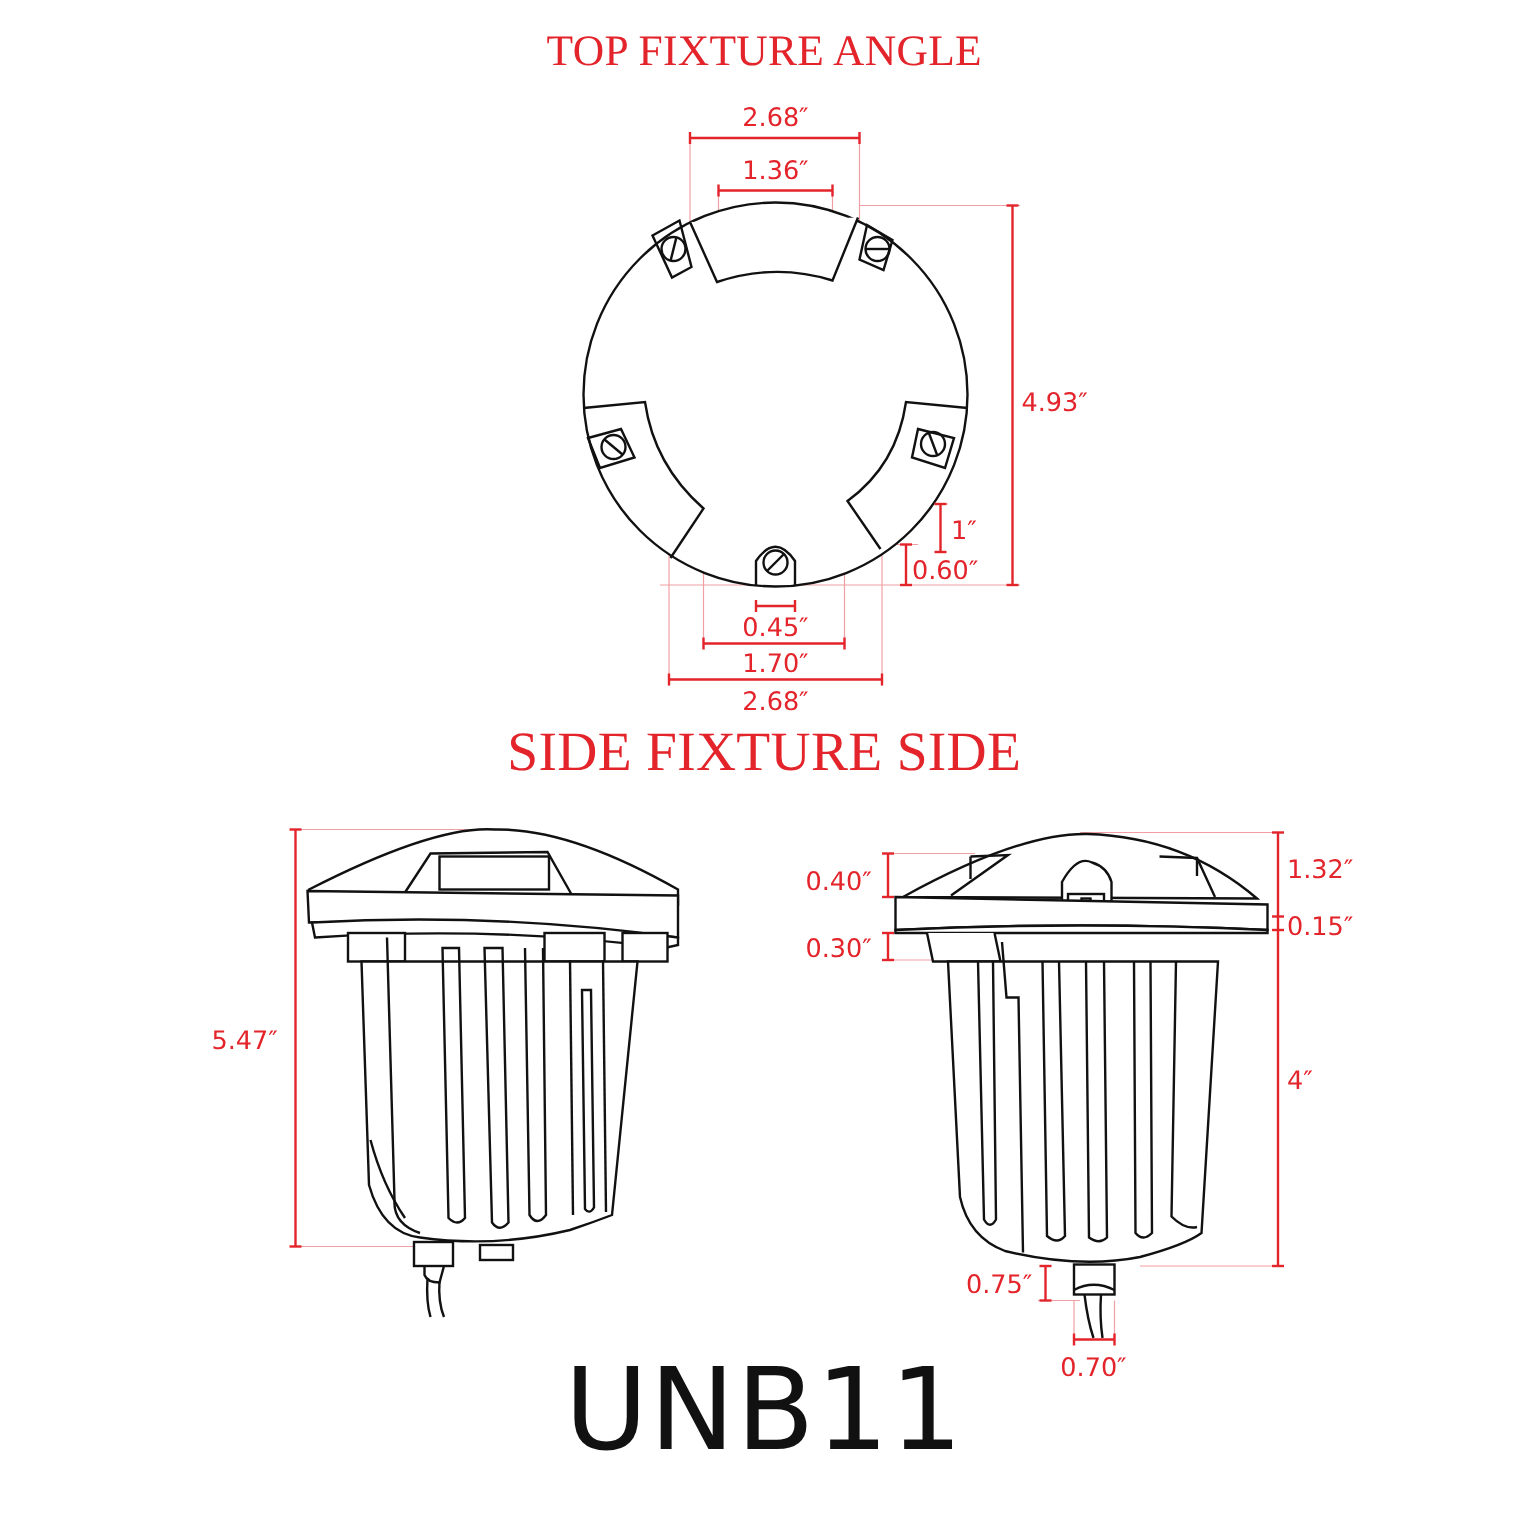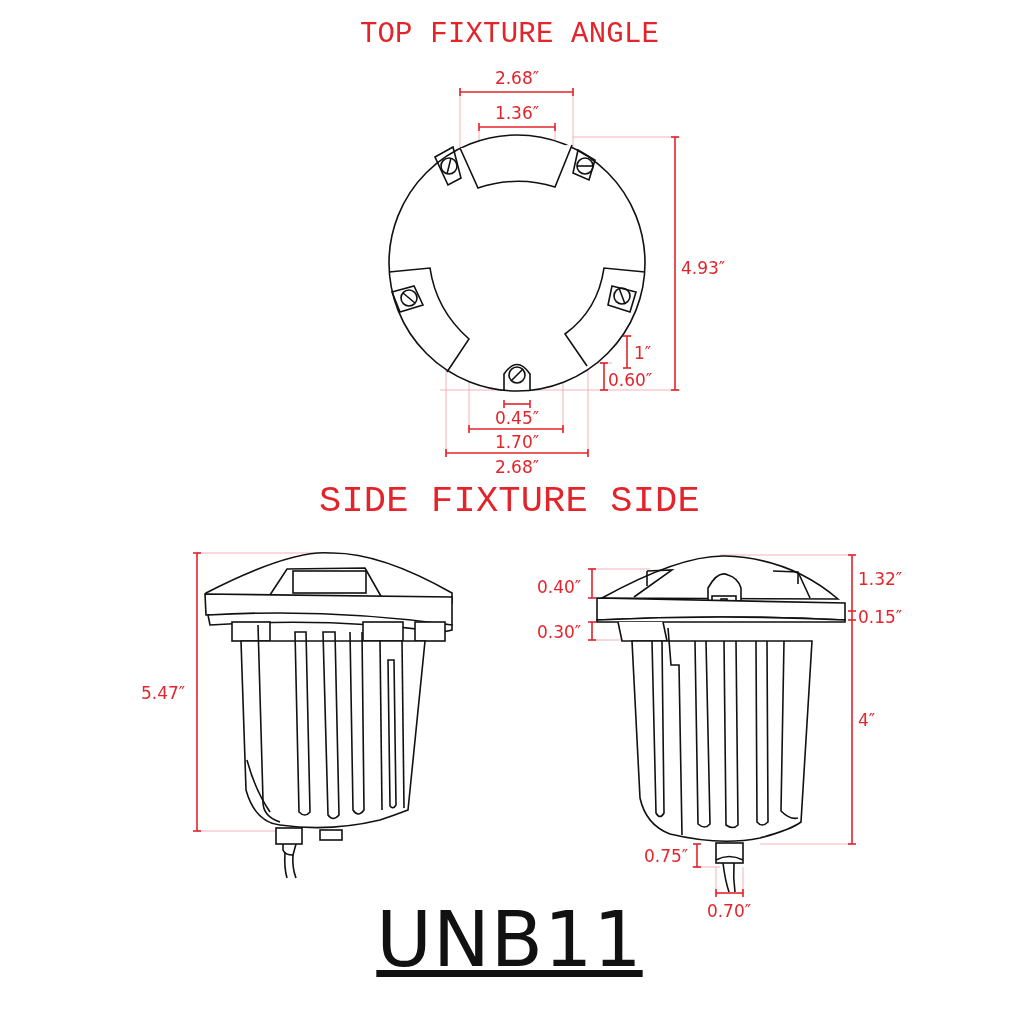--- a/index.html
+++ b/index.html
@@ -1,20 +1,20 @@
 <!DOCTYPE html>
 <html><head>
   <meta charset="utf-8">
   <style>
     html, body { margin: 0; padding: 0; background: #ffffff; }
     body { width: 1019px; height: 1019px; position: relative; overflow: hidden; font-family: "Liberation Sans", sans-serif; }
-    .title { position: absolute; left: 0; width: 1019px; text-align: center; color: #e3242b; font-family: Liberation Mono, monospace; }
+    .title { position: absolute; left: 0; width: 1019px; text-align: center; color: #e3242b; font-family: Liberation Serif, serif; }
     #top-title { top: 18px; font-size: 29px; letter-spacing: 0.2px; }
     #side-title { top: 480px; font-size: 37px; letter-spacing: 0.2px; }
-    #model { position: absolute; top: 895px; left: 0; width: 1019px; text-align: center; font-size: 76px; color: #111; font-family: "DejaVu Sans", sans-serif; letter-spacing: 1px; text-decoration: underline; }
+    #model { position: absolute; top: 895px; left: 0; width: 1019px; text-align: center; font-size: 76px; color: #111; font-family: "DejaVu Sans", sans-serif; letter-spacing: 1px; }
     svg { position: absolute; left: 0; top: 0; }
     .dim { fill: #e3242b; font-family: "DejaVu Sans", sans-serif; font-size: 17px; }
     .ln { stroke: #111; stroke-width: 1.6; fill: #fff; }
     .lno { stroke: #111; stroke-width: 1.6; fill: none; }
     .rd { stroke: #e3242b; stroke-width: 1.6; fill: none; }
     .rdt { stroke: #f0a0a4; stroke-width: 0.8; fill: none; }
   </style>
 </head>
 <body>
 

